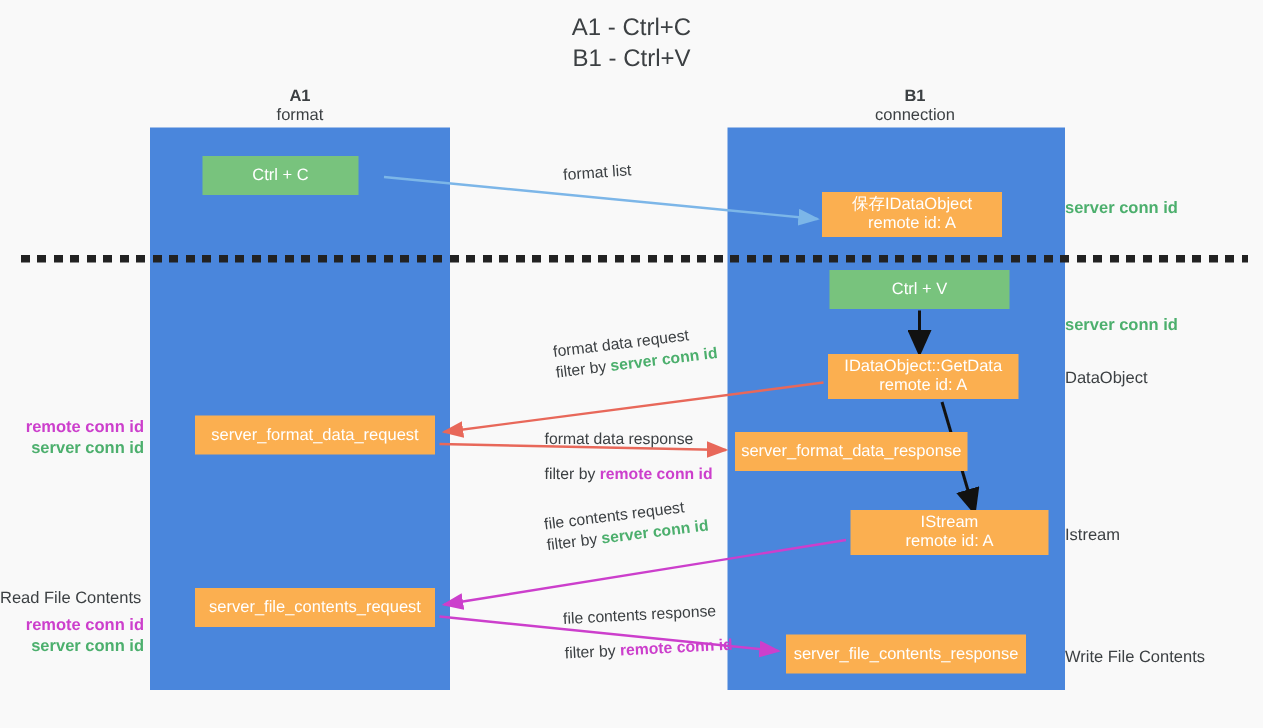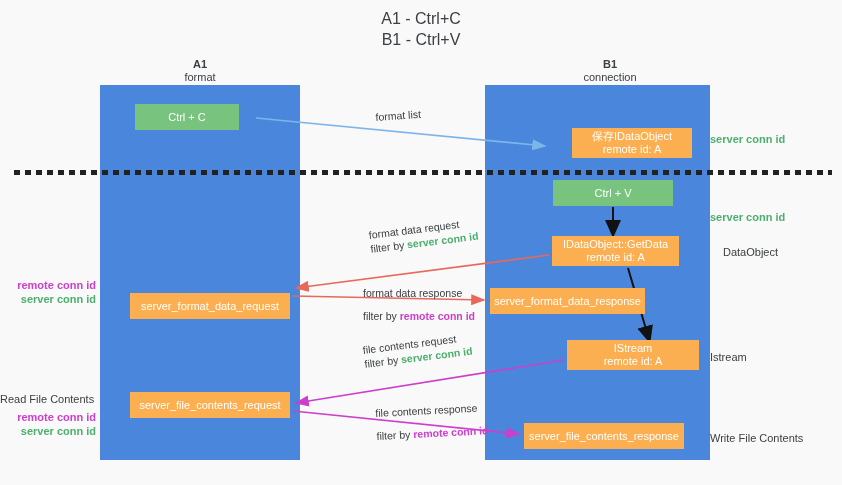--- a/index.html
+++ b/index.html
@@ -50,38 +50,38 @@
     display:flex;align-items:center;justify-content:center;
     text-align:center;
     color:#fff;font-size:11px;line-height:13px;
     padding:2px 4px;
   }
   .box.green{background:#78c37d;}
   .box.orange{background:#fbaf50;}
   .box .sub{display:block;}
 
   #box-ctrlc{left:135px;top:104px;width:104px;height:26px;}
-  #box-save-idataobject{left:572px;top:128px;width:120px;height:30px;}
+  #box-save-idataobject{left:548px;top:128px;width:120px;height:30px;}
   #box-ctrlv{left:553px;top:180px;width:120px;height:26px;}
   #box-getdata{left:552px;top:236px;width:127px;height:30px;}
-  #box-fmt-req{left:130px;top:277px;width:160px;height:26px;margin-top:16px;}
+  #box-fmt-req{left:130px;top:277px;width:160px;height:26px;}
   #box-fmt-res{left:490px;top:288px;width:155px;height:26px;}
   #box-istream{left:567px;top:340px;width:132px;height:30px;}
   #box-file-req{left:130px;top:392px;width:160px;height:26px;}
   #box-file-res{left:524px;top:423px;width:160px;height:26px;}
 
   
   .right-note{font-size:11px;line-height:14px;}
   .green-txt{color:#4caf6d;font-weight:bold;}
   .magenta-txt{color:#cc3fcc;font-weight:bold;}
   .dark-txt{color:#3c4043;}
 
   #note-srv-1{left:710px;top:132px;}
   #note-srv-2{left:710px;top:210px;}
-  #note-dataobject{left:710px;top:245px;padding-left:13px;}
+  #note-dataobject{left:710px;top:245px;}
   #note-istream{left:710px;top:350px;}
 
   
   .left-note{font-size:11px;line-height:14px;text-align:right;width:96px;}
   #note-left-1{left:0px;top:278px;}
   #note-readfile{left:0px;top:392px;width:96px;text-align:left;font-size:11px;line-height:14px;}
   #note-left-2{left:0px;top:410px;}
 
   
   .edge-label{font-size:10.5px;line-height:14px;color:#3c4043;white-space:nowrap;}

